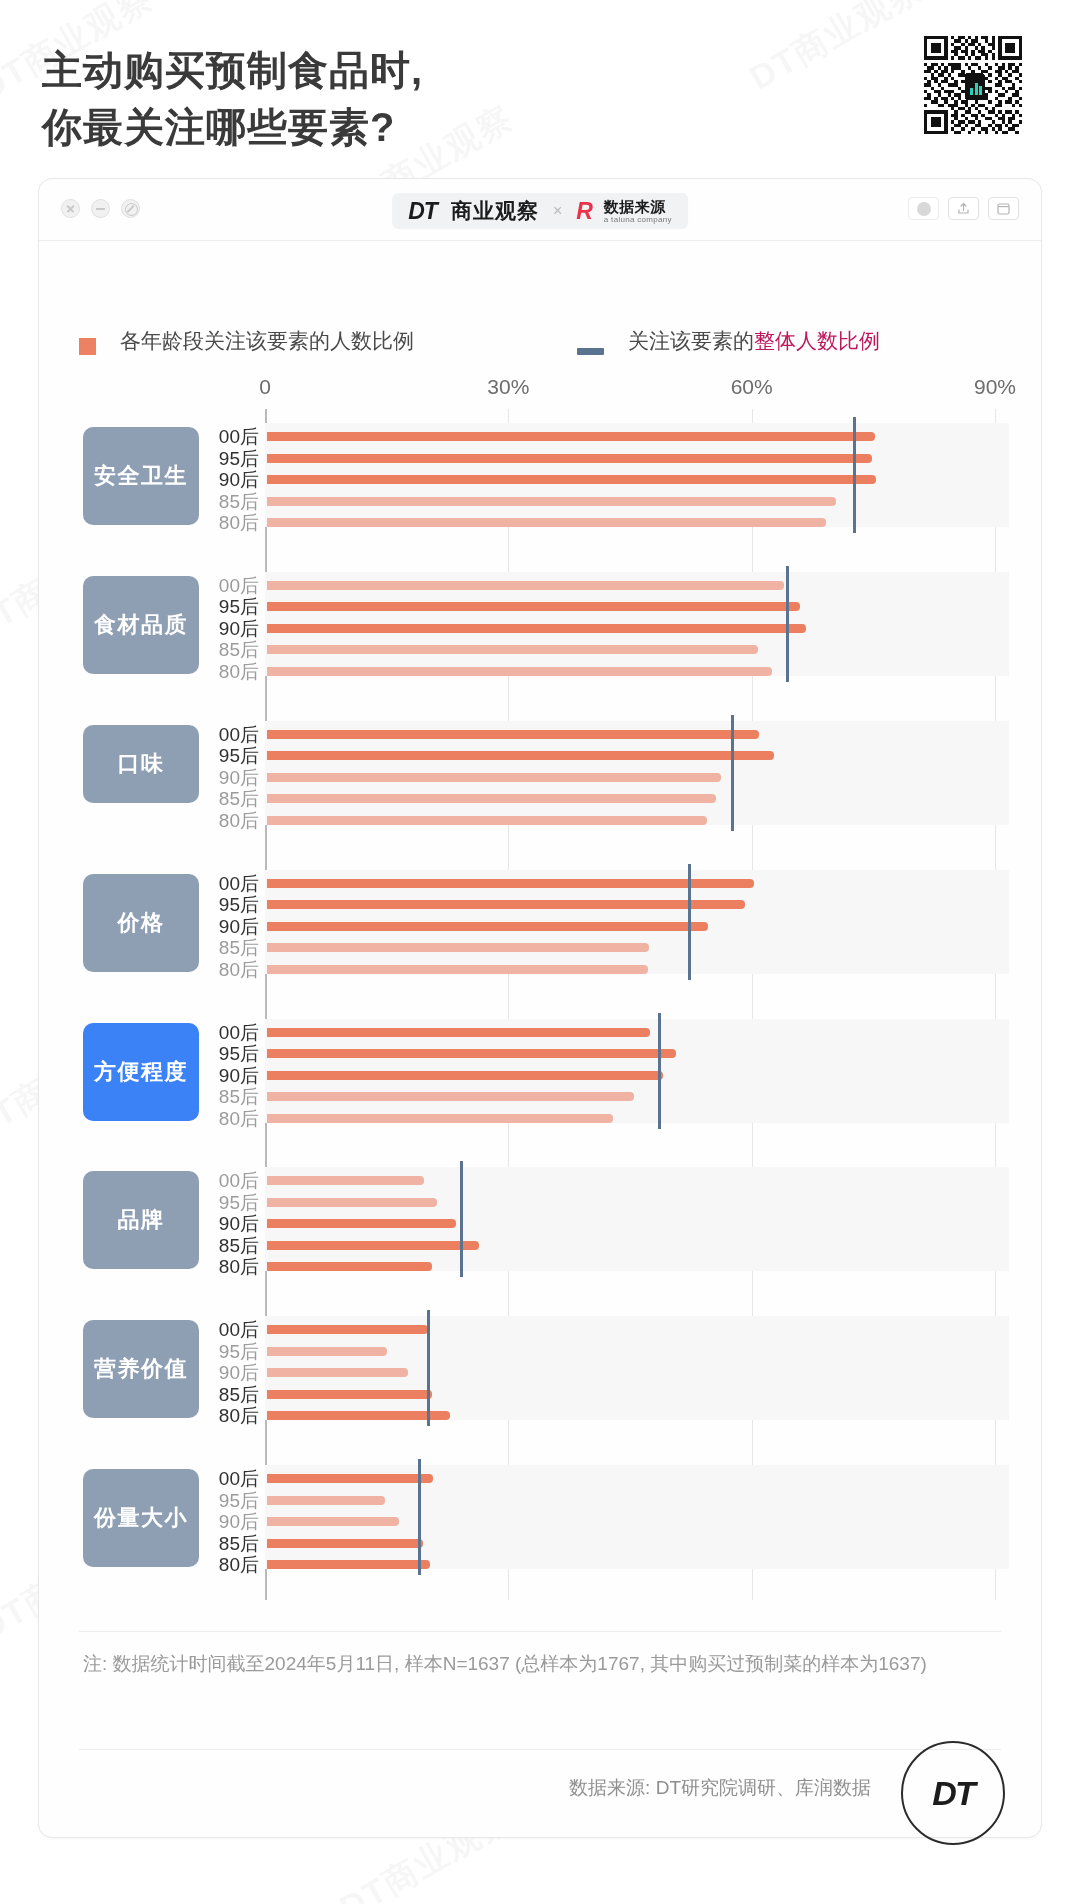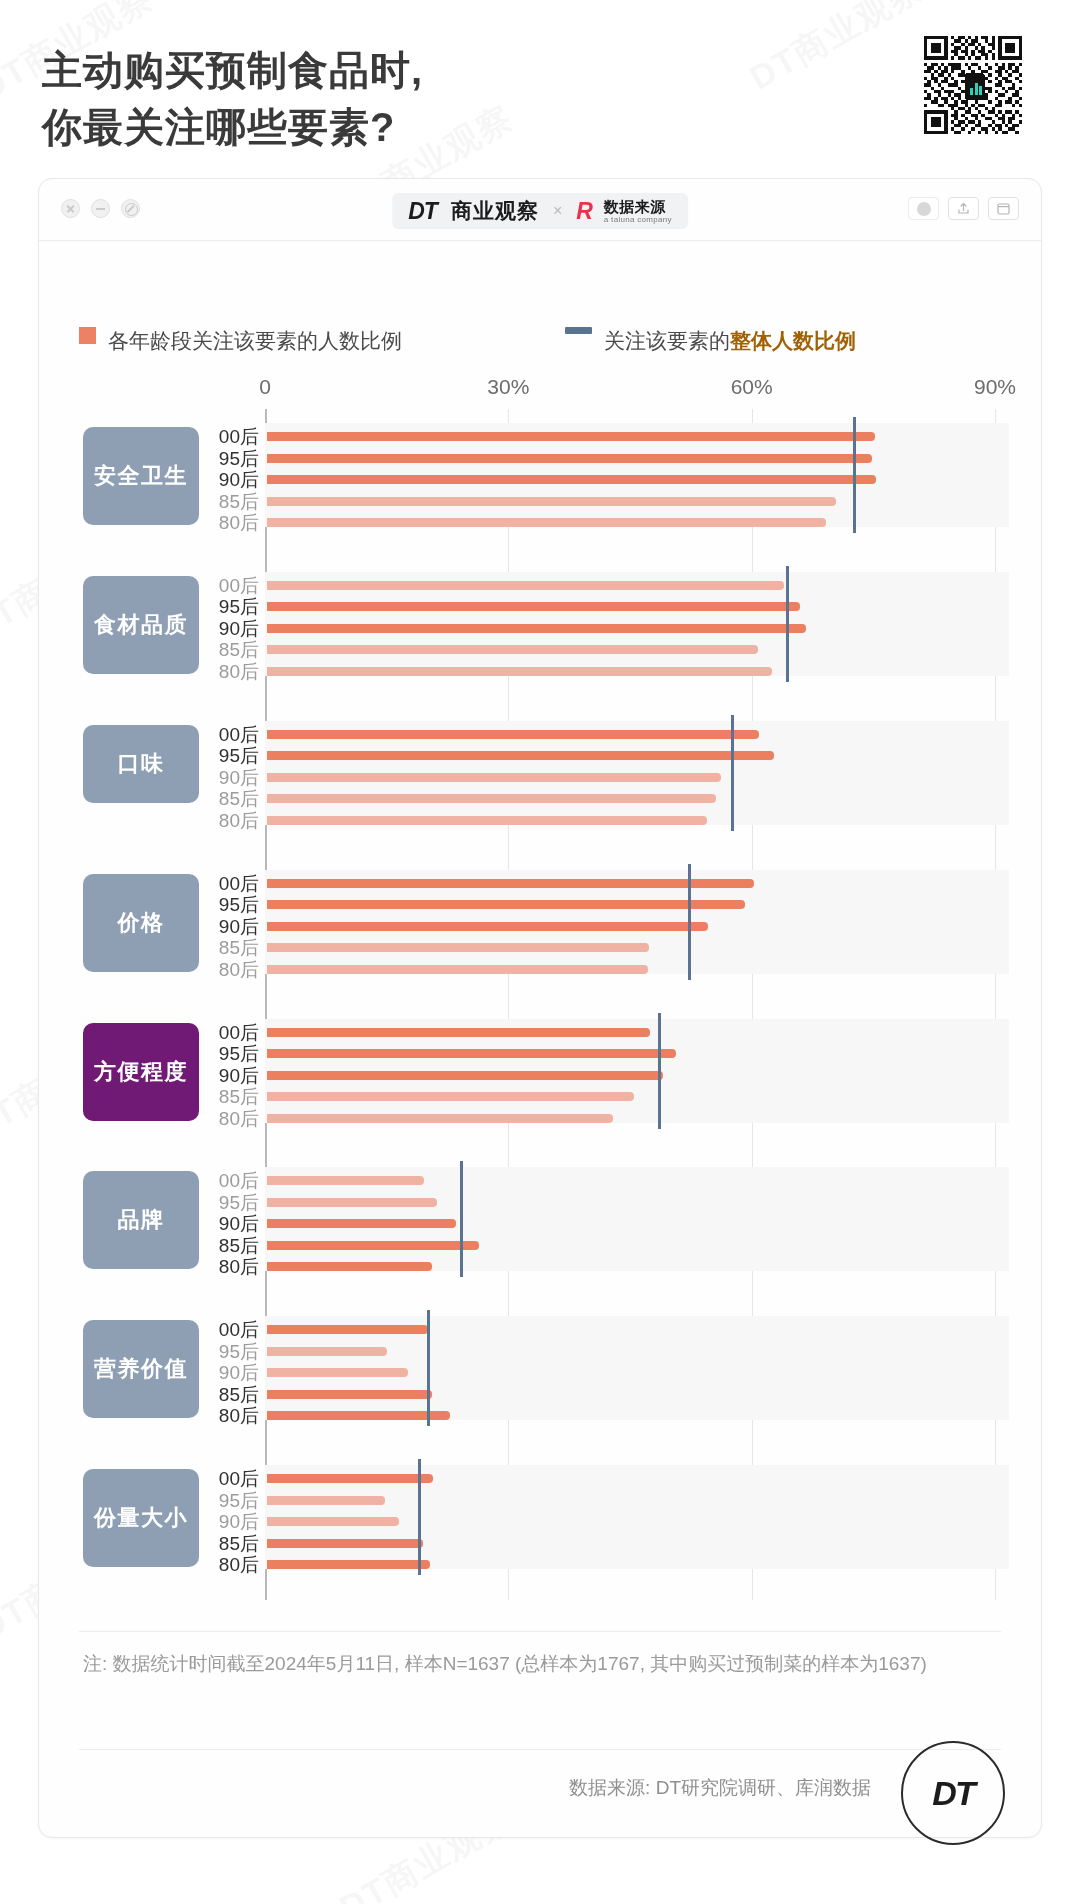--- a/index.html
+++ b/index.html
@@ -107,25 +107,25 @@
 
   .chrome-rule {
     position:absolute; left:0; right:0; top:61px; height:1px; background:#ededed;
   }
 
   
   .legend {
     position: absolute; left: 40px; top: 148px;
     width: 930px; display:flex; align-items:center;
   }
-  .lg { display:flex; align-items:flex-start; gap:12px; font-size:21px; color:#4a4a4a; }
+  .lg { display:flex; align-items:flex-end; gap:24px; font-size:21px; color:#4a4a4a; }
   .lg-sw-bar { width:17px; height:17px; background:#ed8163; }
   .lg-sw-line { width:27px; height:7px; background:#5a7390; border-radius:1px;}
   .lg.second { margin-left: 163px; }
-  .lg b { color:#a16207; font-weight:700; }
+  .lg b { color:#be185d; font-weight:400; }
 
   
   .plot {
     position: absolute;
     left: 40px; top: 196px;
     width: 930px; height: 1225px;
   }
   .axis-labels { position:relative; height:34px; }
   .axis-label {
     position:absolute; top:0; font-size:21px; color:#6d6d6d;
@@ -570,21 +570,21 @@
         <div class="row-label" style="left: 114px; top: 486.125px; color: rgb(48, 48, 48);">95后</div>
         <div class="bar" style="left: 188px; top: 491.125px; width: 477.744px; background: rgb(236, 127, 95);"></div>
         <div class="row-label" style="left: 114px; top: 507.625px; color: rgb(48, 48, 48);">90后</div>
         <div class="bar" style="left: 188px; top: 512.625px; width: 441.244px; background: rgb(236, 127, 95);"></div>
         <div class="row-label" style="left: 114px; top: 529.125px; color: rgb(155, 155, 155);">85后</div>
         <div class="bar" style="left: 188px; top: 534.125px; width: 382.033px; background: rgb(240, 179, 163);"></div>
         <div class="row-label" style="left: 114px; top: 550.625px; color: rgb(155, 155, 155);">80后</div>
         <div class="bar" style="left: 188px; top: 555.625px; width: 381.222px; background: rgb(240, 179, 163);"></div>
         <div class="overall-line" style="left: 608.589px; top: 454.625px; height: 116px; background: rgb(90, 115, 144);"></div>
         <div class="group-band" style="left: 186px; width: 744px; top: 609.5px; height: 104px;"></div>
-        <div class="cat-chip" style="left: 4px; top: 613.5px; height: 98px; background: #701a75;">方便程度</div>
+        <div class="cat-chip" style="left: 4px; top: 613.5px; height: 98px; background: #3b82f6;">方便程度</div>
         <div class="row-label" style="left: 114px; top: 613.5px; color: rgb(48, 48, 48);">00后</div>
         <div class="bar" style="left: 188px; top: 618.5px; width: 382.844px; background: rgb(236, 127, 95);"></div>
         <div class="row-label" style="left: 114px; top: 635px; color: rgb(48, 48, 48);">95后</div>
         <div class="bar" style="left: 188px; top: 640px; width: 408.8px; background: rgb(236, 127, 95);"></div>
         <div class="row-label" style="left: 114px; top: 656.5px; color: rgb(48, 48, 48);">90后</div>
         <div class="bar" style="left: 188px; top: 661.5px; width: 395.822px; background: rgb(236, 127, 95);"></div>
         <div class="row-label" style="left: 114px; top: 678px; color: rgb(155, 155, 155);">85后</div>
         <div class="bar" style="left: 188px; top: 683px; width: 367.433px; background: rgb(240, 179, 163);"></div>
         <div class="row-label" style="left: 114px; top: 699.5px; color: rgb(155, 155, 155);">80后</div>
         <div class="bar" style="left: 188px; top: 704.5px; width: 345.533px; background: rgb(240, 179, 163);"></div>

